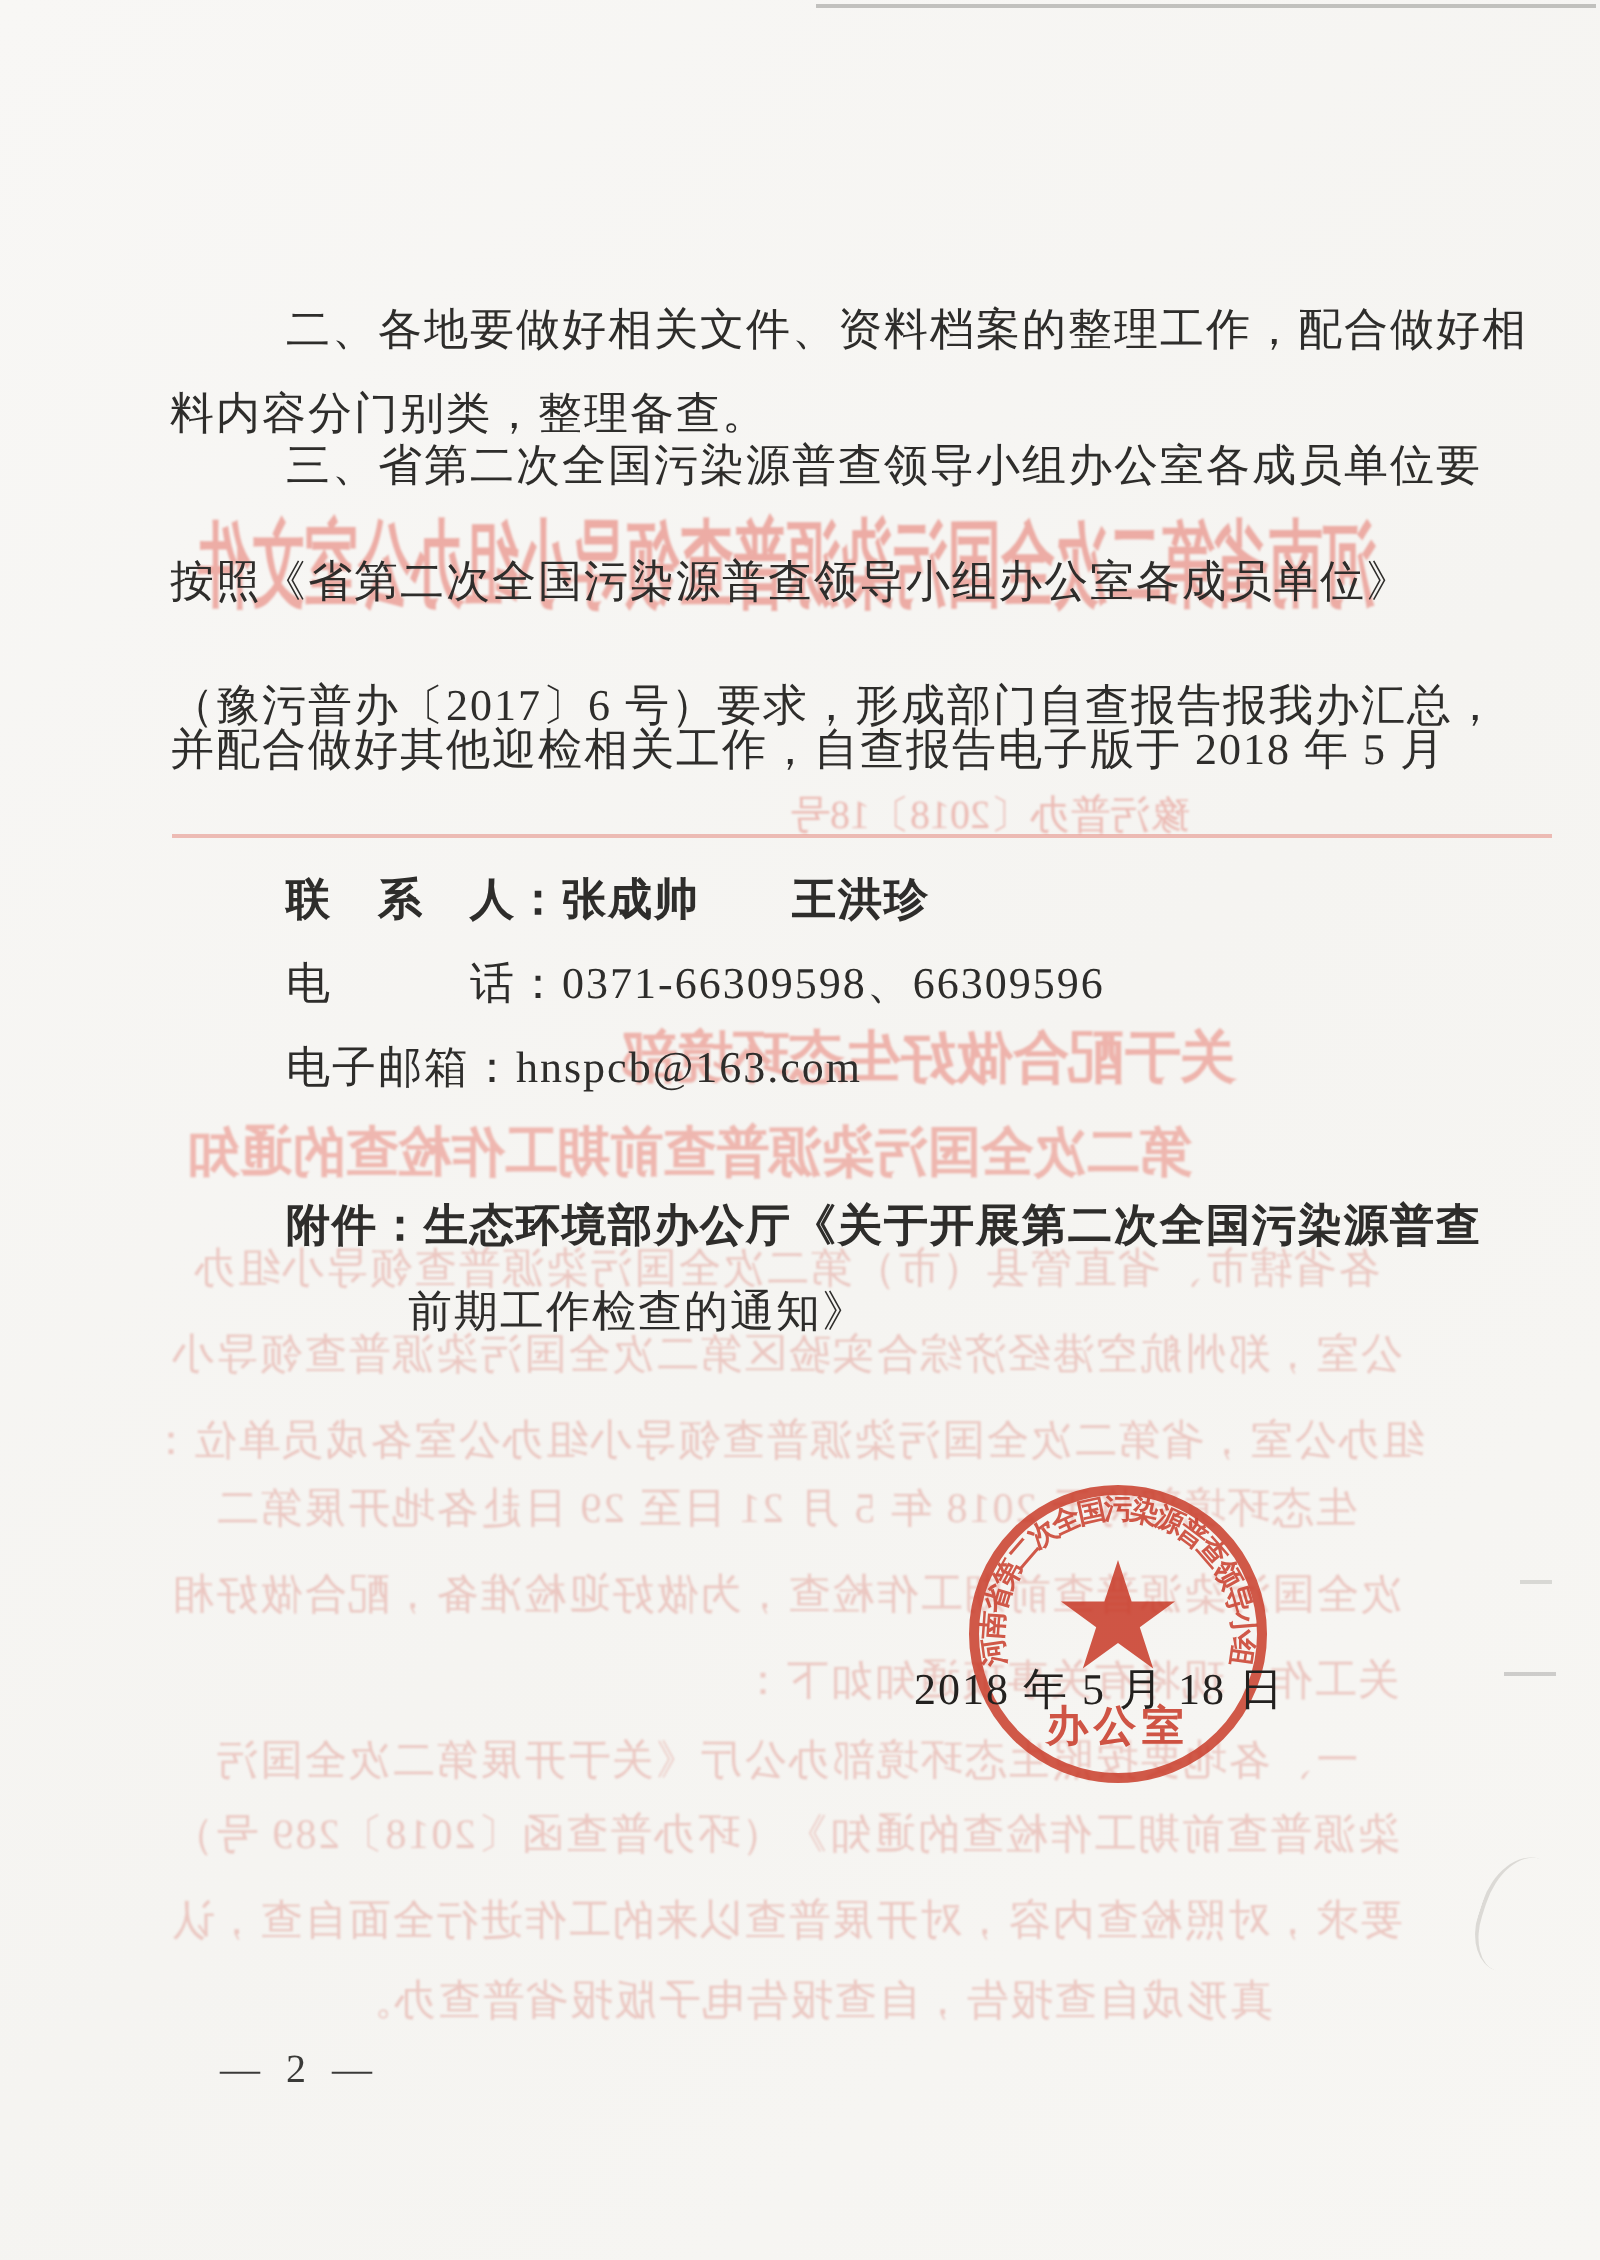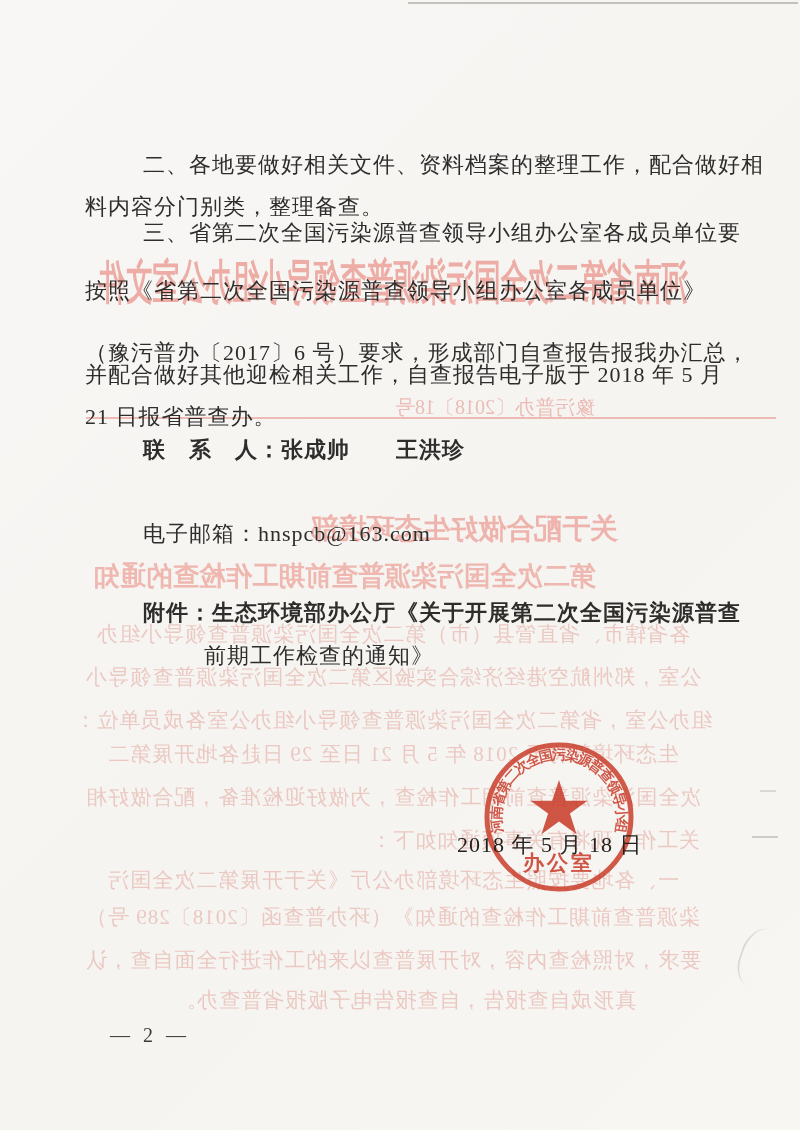--- a/index.html
+++ b/index.html
@@ -115,23 +115,23 @@
       <span>真形成自查报告，自查报告电子版报省普查办。</span>
     </div>
 
   <div class="bline indent t150">二、各地要做好相关文件、资料档案的整理工作，配合做好相</div>
   <div class="bline t192">料内容分门别类，整理备查。</div>
 
   <div class="bline indent t234">三、省第二次全国污染源普查领导小组办公室各成员单位要</div>
   <div class="bline t276">按照《省第二次全国污染源普查领导小组办公室各成员单位》</div>
   <div class="bline t318">（豫污普办〔2017〕6 号）要求，形成部门自查报告报我办汇总，</div>
   <div class="bline t360">并配合做好其他迎检相关工作，自查报告电子版于 2018 年 5 月</div>
-  <div class="bline t402">21 日报省普查办。</div>
 
   <div class="bline indent t435">联　系　人：张成帅　　王洪珍</div>
+  <div class="bline indent t477">电　　　话：0371-66309598、66309596</div>
   <div class="bline indent t519">电子邮箱：hnspcb@163.com</div>
 
   <div class="bline indent t598">附件：生态环境部办公厅《关于开展第二次全国污染源普查</div>
   <div class="bline t641">前期工作检查的通知》</div>
 
   <svg class="seal" viewBox="0 0 170 170">
     <circle cx="85" cy="85" r="72" fill="none" stroke="#c83826" stroke-width="5" opacity="0.9"></circle>
     <polygon points="85,48 91.8,68.7 113.5,68.7 95.9,81.6 102.6,102.3 85,89.5 67.4,102.3 74.1,81.6 56.5,68.7 78.2,68.7" fill="#c83826" opacity="0.92"></polygon>
     <defs>
       <path id="sealArc" d="M 29.5 102 A 58 58 0 1 1 140.5 102" fill="none"></path>

